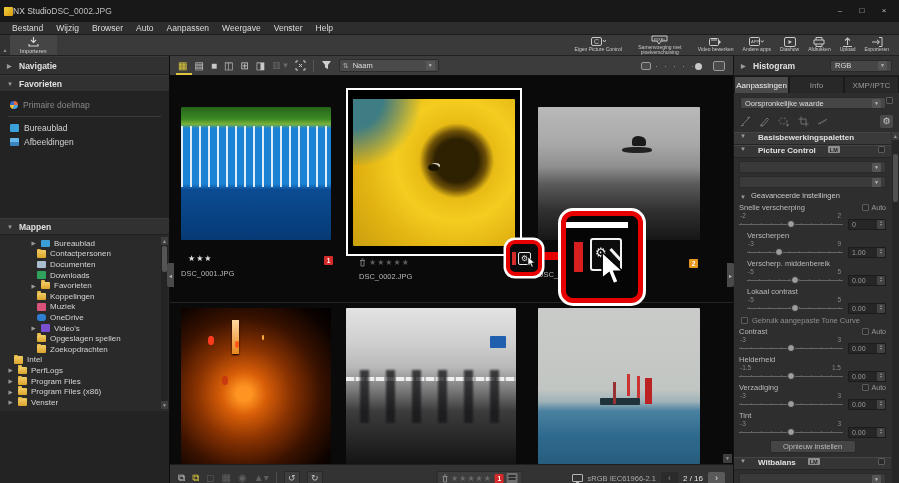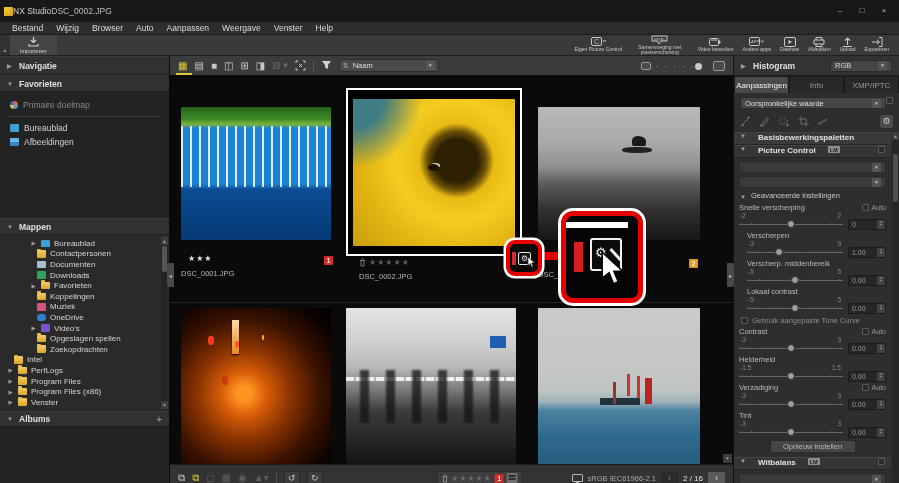--- a/index.html
+++ b/index.html
@@ -370,25 +370,20 @@
             <span class="t-arrow">▶</span>
             <span class="ic folder"></span>
             <span>Venster</span>
           </div>
         <div class="vscroll">
           <div class="a" style="top:0">▲</div>
           <div class="thumb" style="top:9px;height:26px"></div>
           <div class="a" style="bottom:0">▼</div>
         </div>
       </div>
-      <div class="s-header" style="height:16px">
-        <span class="s-arrow">▼</span>
-        <span>Albums</span>
-        <span class="s-plus">+</span>
-      </div>
       <div class="albums-body"></div>
     </aside>
     <div class="edgehandle" style="left:167px">◂</div>
 
     <section class="content">
 
       <div class="view-toolbar">
         <span class="underline"></span>
         <span class="vt-ic act">▦</span>
         <span class="vt-ic">▤</span>

